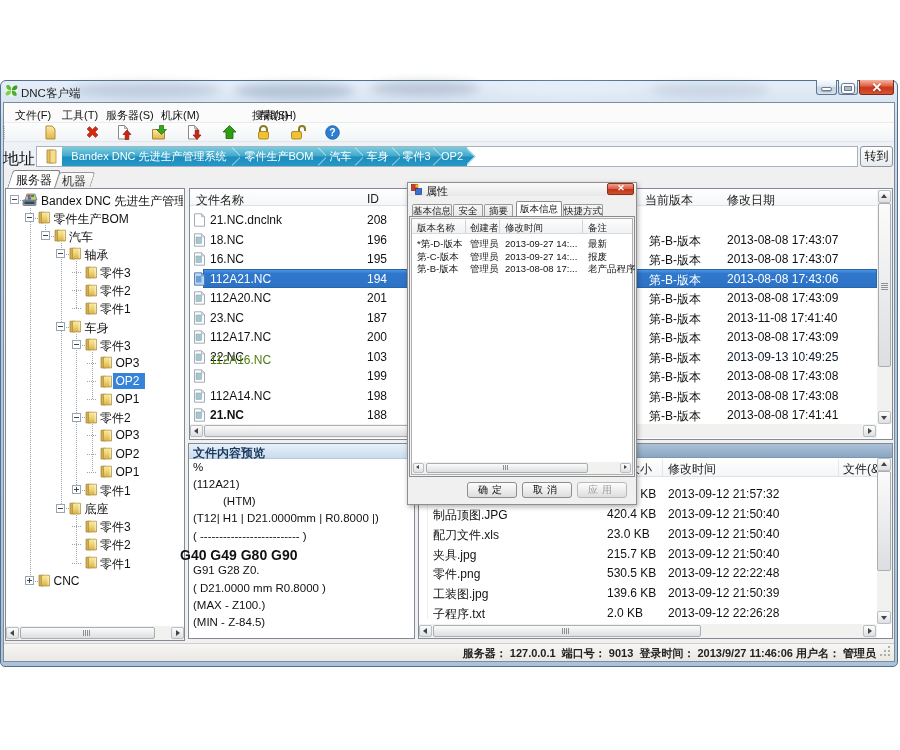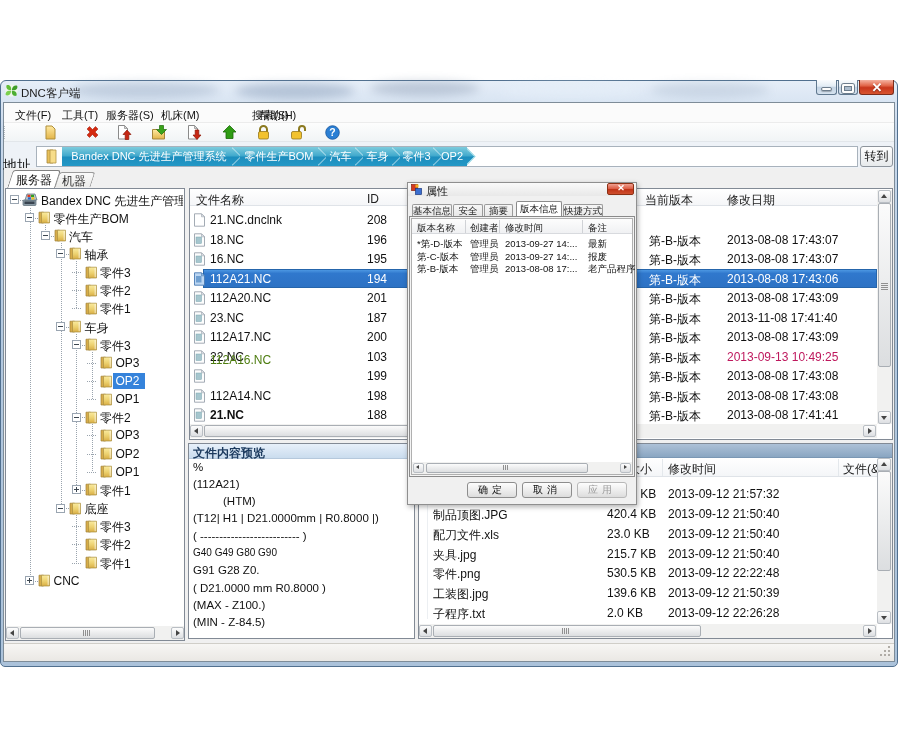--- a/index.html
+++ b/index.html
@@ -104,21 +104,21 @@
     </svg>
 <svg class="a" style="left:289px;top:124px" width="17" height="17" viewBox="0 0 17 17">
       <path d="M10 8 L10 5 A3 3 0 0 1 16 5 L16 7" fill="none" stroke="#8c7a20" stroke-width="2"></path>
       <rect x="2.5" y="7.5" width="10" height="7.5" rx="1.5" fill="#f2c22e" stroke="#96771c" stroke-width="0.8"></rect>
     </svg>
 <svg class="a" style="left:324px;top:124px" width="17" height="17" viewBox="0 0 17 17">
       <circle cx="8.5" cy="8.5" r="6.8" fill="#2a7fd4" stroke="#15549c" stroke-width="0.8"></circle>
       <text x="8.5" y="12" font-size="10.5" font-weight="bold" fill="#fff" text-anchor="middle" font-family="Liberation Sans">?</text>
     </svg>
 <div class="a" id="addr"></div>
-<div class="a" style="left:3px;top:149px;font-size:14px;color:#111;margin-top:8px;">地址</div>
+<div class="a" style="left:3px;top:149px;font-size:16px;color:#111;">地址</div>
 <div class="a" id="addrfield"></div>
 <div class="a" id="gobtn">转到</div>
 <svg class="a" style="left:44px;top:148px" width="16" height="17" viewBox="0 0 16 17">
 <path d="M3 2 L9 2 L9 15 L3 15 Z" fill="#e8c05a" stroke="#a5863a" stroke-width="0.8"></path>
 <path d="M6 2 L12 2 L12 15 L6 15 Z" fill="#f7dd8a" stroke="#b39445" stroke-width="0.8"></path>
 </svg>
 <div class="crumb" style="left:62px;width:174px;">Bandex DNC 先进生产管理系统</div>
 <div class="crumb" style="left:236px;width:86px;">零件生产BOM</div>
 <div class="crumb" style="left:322px;width:37px;">汽车</div>
 <div class="crumb" style="left:359px;width:37px;">车身</div>
@@ -559,21 +559,21 @@
 <div class="lrow" style="left:649px;top:330.2px;color:#111;">第-B-版本</div>
 <div class="lrow" style="left:727px;top:330.2px;color:#111;">2013-08-08 17:43:09</div>
 <svg class="a" style="left:193px;top:349.7px" width="13" height="14" viewBox="0 0 13 14">
       <path d="M1.5 0.8 L8.5 0.8 L11.5 3.8 L11.5 13.2 L1.5 13.2 Z" fill="#fdfdfd" stroke="#9aa3ad" stroke-width="0.9"></path>
       <path d="M8.5 0.8 L8.5 3.8 L11.5 3.8 Z" fill="#e4e8ec" stroke="#9aa3ad" stroke-width="0.6"></path>
       <rect x="3" y="4" width="5.5" height="6.5" fill="#a6c6ce" stroke="#7ba6b0" stroke-width="0.5"></rect>
     </svg>
 <div class="lrow" style="left:210px;top:349.7px;color:#111;">22.NC</div>
 <div class="lrow" style="left:367px;top:349.7px;color:#111;">103</div>
 <div class="lrow" style="left:649px;top:349.7px;color:#111;">第-B-版本</div>
-<div class="lrow" style="left:727px;top:349.7px;color:#be185d;">2013-09-13 10:49:25</div>
+<div class="lrow" style="left:727px;top:349.7px;color:#0f172a;">2013-09-13 10:49:25</div>
 <svg class="a" style="left:193px;top:369.2px" width="13" height="14" viewBox="0 0 13 14">
       <path d="M1.5 0.8 L8.5 0.8 L11.5 3.8 L11.5 13.2 L1.5 13.2 Z" fill="#fdfdfd" stroke="#9aa3ad" stroke-width="0.9"></path>
       <path d="M8.5 0.8 L8.5 3.8 L11.5 3.8 Z" fill="#e4e8ec" stroke="#9aa3ad" stroke-width="0.6"></path>
       <rect x="3" y="4" width="5.5" height="6.5" fill="#a6c6ce" stroke="#7ba6b0" stroke-width="0.5"></rect>
     </svg>
 <div class="lrow" style="left:210px;top:353px;color:#4d7c0f;">112A16.NC</div>
 <div class="lrow" style="left:367px;top:369.2px;color:#111;">199</div>
 <div class="lrow" style="left:649px;top:369.2px;color:#111;">第-B-版本</div>
 <div class="lrow" style="left:727px;top:369.2px;color:#111;">2013-08-08 17:43:08</div>
 <svg class="a" style="left:193px;top:388.8px" width="13" height="14" viewBox="0 0 13 14">
@@ -608,21 +608,21 @@
 <div class="a" style="left:868px;top:428px;width:0;height:0;border-left:4px solid #444;border-top:3px solid transparent;border-bottom:3px solid transparent;"></div>
 <div class="sbthumb" style="left:204px;top:425px;width:418px;height:12px;"></div>
 <div class="panel" style="left:188px;top:443px;width:227px;height:196px;"></div>
 <div class="a" style="left:189px;top:444px;width:225px;height:15px;background:linear-gradient(180deg,#e7f0fa,#cadcee);border-bottom:1px solid #b5c8dc;"></div>
 <div class="a" style="left:193px;top:445px;font-size:12px;color:#1c3a5e;font-weight:bold;">文件内容预览</div>
 <div class="a" style="left:193px;top:460.5px;font-size:11.5px;color:#111;white-space:nowrap;">%</div>
 <div class="a" style="left:193px;top:477.8px;font-size:11.5px;color:#111;white-space:nowrap;">(112A21)</div>
 <div class="a" style="left:193px;top:495.1px;font-size:11.5px;color:#111;white-space:nowrap;margin-left:30px;">(HTM)</div>
 <div class="a" style="left:193px;top:512.4px;font-size:11.5px;color:#111;white-space:nowrap;">(T12| H1 | D21.0000mm | R0.8000 |)</div>
 <div class="a" style="left:193px;top:529.7px;font-size:11.5px;color:#111;white-space:nowrap;">( -------------------------- )</div>
-<div class="a" style="left:193px;top:547.0px;font-size:10px;color:#111;white-space:nowrap;">G40 G49 G80 G90</div>
+<div class="a" style="left:180px;top:547.0px;font-size:14px;color:#111;white-space:nowrap;font-weight:bold;">G40 G49 G80 G90</div>
 <div class="a" style="left:193px;top:564.3px;font-size:11.5px;color:#111;white-space:nowrap;">G91 G28 Z0.</div>
 <div class="a" style="left:193px;top:581.6px;font-size:11.5px;color:#111;white-space:nowrap;">( D21.0000 mm R0.8000 )</div>
 <div class="a" style="left:193px;top:598.9px;font-size:11.5px;color:#111;white-space:nowrap;">(MAX - Z100.)</div>
 <div class="a" style="left:193px;top:616.2px;font-size:11.5px;color:#111;white-space:nowrap;">(MIN - Z-84.5)</div>
 <div class="panel" style="left:418px;top:443px;width:475px;height:196px;"></div>
 <div class="a" style="left:419px;top:444px;width:473px;height:14px;background:linear-gradient(180deg,#adc1d7,#8aa6c2);border-bottom:1px solid #7a97b4;"></div>
 <div class="a" style="left:419px;top:458px;width:458px;height:19px;background:linear-gradient(180deg,#ffffff,#f4f6f8);border-bottom:1px solid #dfe3e8;"></div>
 <div class="hdr" style="left:628px;top:461px;">大小</div>
 <div class="hdr" style="left:668px;top:461px;">修改时间</div>
 <div class="hdr" style="left:843px;top:461px;">文件(&amp;I</div>
@@ -657,20 +657,21 @@
 <div class="a" style="left:881px;top:616px;width:0;height:0;border-top:4px solid #444;border-left:3.5px solid transparent;border-right:3.5px solid transparent;"></div>
 <div class="sbthumb" style="left:877px;top:471px;width:14px;height:100px;"></div>
 <div class="sbtrack" style="left:419px;top:624px;width:458px;height:14px;"></div>
 <div class="sbbtn" style="left:419px;top:625px;width:13px;height:12px;"></div>
 <div class="a" style="left:423px;top:628px;width:0;height:0;border-right:4px solid #444;border-top:3px solid transparent;border-bottom:3px solid transparent;"></div>
 <div class="sbbtn" style="left:863px;top:625px;width:13px;height:12px;"></div>
 <div class="a" style="left:868px;top:628px;width:0;height:0;border-left:4px solid #444;border-top:3px solid transparent;border-bottom:3px solid transparent;"></div>
 <div class="sbthumb" style="left:433px;top:625px;width:268px;height:12px;"></div>
 <div class="a" style="left:562px;top:628px;width:7px;height:6px;background-image:linear-gradient(90deg,#909090 1px,transparent 1px);background-size:2px 6px;"></div>
 <div class="a" style="left:4px;top:643px;width:890px;height:18px;background:linear-gradient(180deg,#f7f6f4,#eae8e4);border-top:1px solid #d0cec8;"></div>
+<div class="a" style="left:0;top:646px;width:876px;text-align:right;font-size:11px;font-weight:bold;color:#222;">服务器： 127.0.0.1&nbsp; 端口号： 9013&nbsp; 登录时间： 2013/9/27 11:46:06 用户名： 管理员</div>
 <div class="a" style="left:888px;top:654px;width:2px;height:2px;background:#b0aca6;"></div>
 <div class="a" style="left:888px;top:650px;width:2px;height:2px;background:#b0aca6;"></div>
 <div class="a" style="left:888px;top:646px;width:2px;height:2px;background:#b0aca6;"></div>
 <div class="a" style="left:884px;top:654px;width:2px;height:2px;background:#b0aca6;"></div>
 <div class="a" style="left:884px;top:650px;width:2px;height:2px;background:#b0aca6;"></div>
 <div class="a" style="left:880px;top:654px;width:2px;height:2px;background:#b0aca6;"></div>
 <div class="a" id="dlg"></div>
 <div class="a" style="left:408px;top:183px;width:228px;height:13px;background:linear-gradient(180deg,#fafafa,#e8e8e8);"></div>
 <svg class="a" style="left:411px;top:184px" width="11" height="11" viewBox="0 0 11 11">
 <rect x="0.5" y="0.5" width="6" height="6" fill="#d43a20" stroke="#8a2210" stroke-width="0.7"></rect>

